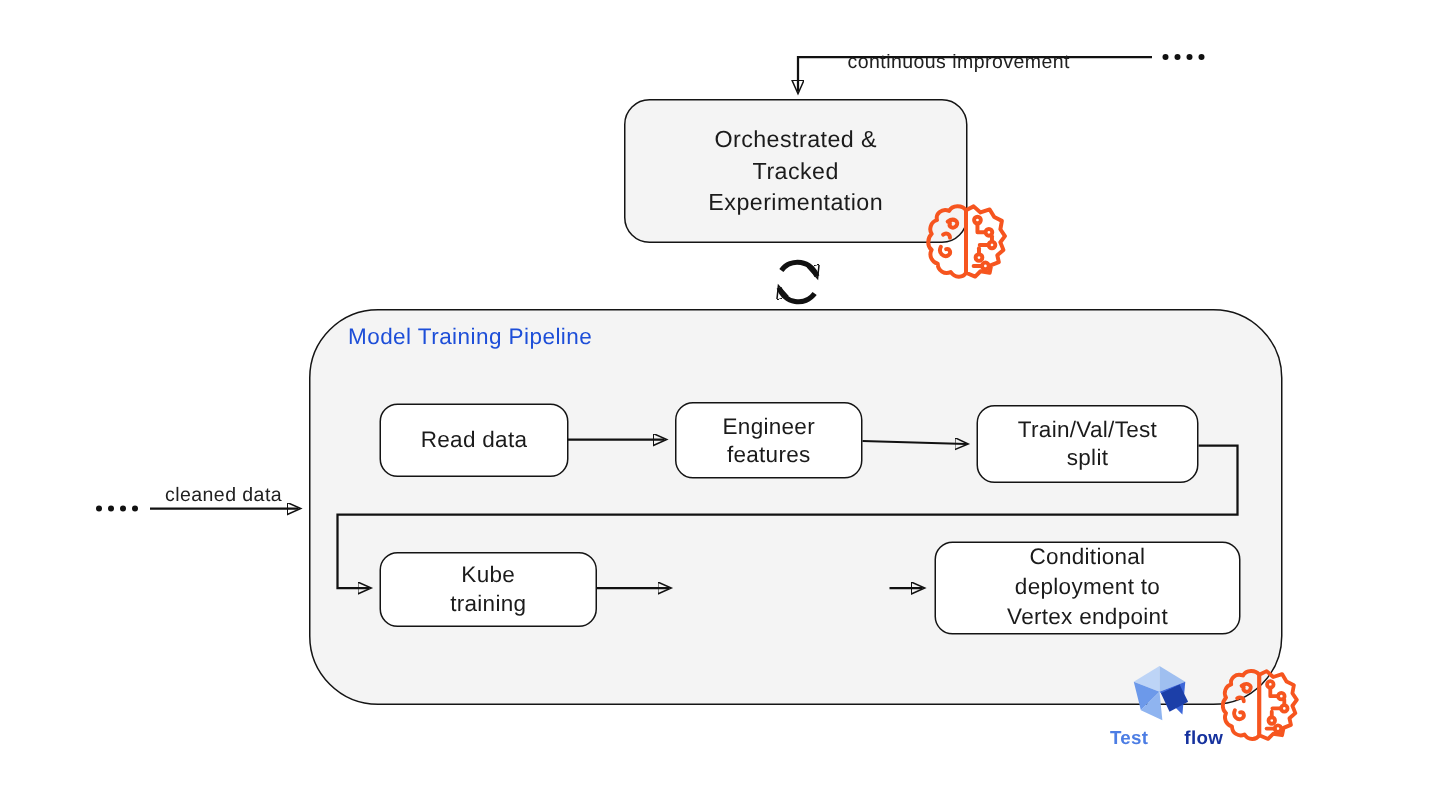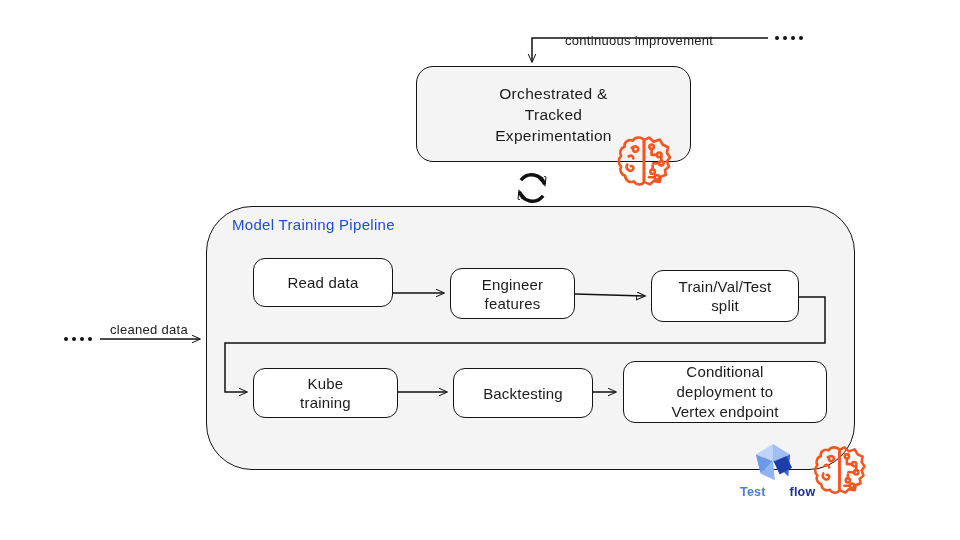--- a/index.html
+++ b/index.html
@@ -11,41 +11,41 @@
   .overlay path{fill:none;stroke:var(--line-color,#111);}
   .thin{stroke-width:1.5px;}
   .thick{stroke-width:3.4px;}
   .dot{fill:var(--line-color,#111);}
 
   
   .flow-label{position:absolute;font-size:13px;letter-spacing:.3px;color:#202020;white-space:nowrap;margin-top:16px;}
 
   
   .exp-box{
-    position:absolute;left:416px;top:66px;width:275px;height:96px;
+    position:absolute;left:416px;top:66px;width:229px;height:96px;
     background:var(--panel-fill,#f4f4f4);border:1.6px solid #141414;border-radius:17px;
     display:flex;align-items:center;justify-content:center;text-align:center;
     font-size:15.5px;line-height:21px;letter-spacing:.3px;white-space:pre-line;box-sizing:border-box;
   }
 
   
   .pipeline{
     position:absolute;left:206px;top:206px;width:649px;height:264px;
     background:var(--panel-fill,#f4f4f4);border:1.6px solid #141414;border-radius:46px;
     box-sizing:border-box;
   }
   .pipeline-title{position:absolute;left:232px;top:216px;font-size:15px;letter-spacing:.3px;color:#1d4ed8;}
 
   
   .step{
     position:absolute;background:var(--node-fill,#fff);border:1.5px solid #141414;border-radius:12px;
     display:flex;align-items:center;justify-content:center;text-align:center;
     font-size:15px;line-height:19px;letter-spacing:.2px;white-space:pre-line;box-sizing:border-box;
   }
-  .step-read{left:253px;top:258px;width:140px;height:49px;}
+  .step-read{left:253px;top:269px;width:126px;height:49px;}
   .step-engineer{left:450px;top:268px;width:125px;height:51px;}
   .step-split{left:651px;top:270px;width:148px;height:52px;}
   .step-train{left:253px;top:368px;width:145px;height:50px;}
   .step-backtest{left:453px;top:368px;width:140px;height:50px;}
   .step-deploy{left:623px;top:361px;width:204px;height:62px;line-height:20px;}
 
   
   .brain-svg{position:absolute;}
   .brain-top{left:615px;top:133px;width:58px;height:57px;}
   .brain-bottom{left:811px;top:443px;width:57px;height:55px;}
@@ -105,21 +105,20 @@
 
   <div class="pipeline-title">Model Training Pipeline</div>
 
   <div class="step step-read">Read data</div>
   <div class="step step-engineer">Engineer
 features</div>
   <div class="step step-split">Train/Val/Test
 split</div>
   <div class="step step-train">Kube
 training</div>
-  <div class="step step-backtest">Backtesting</div>
   <div class="step step-deploy">Conditional
 deployment to
 Vertex endpoint</div>
 
   <svg class="brain-svg brain-top" viewBox="0 0 56 56">
     <g fill="none" stroke="#F6551F" stroke-width="2.6" stroke-linecap="round" stroke-linejoin="round">
       <path d="M28,7 C25.5,3.5 19,3.5 17,7.5 C12,5.5 8,9.5 9,13.5 C5,14.5 3.5,19.5 5.5,22.5 C2.5,25.5 2.5,30.5 5.5,33 C3.5,36.5 5.5,41 9.5,42 C9.5,46.5 14,49.5 18,47.5 C20.5,51.5 26,51.5 28,48 Z"></path>
       <path d="M16,14.5 C20,11.5 24,14.5 21.5,17.5 C19.5,19.5 16.5,18 17.5,15.5"></path>
       <path d="M11.5,31 C9.5,35 13.5,38.5 16.5,36.5 C18.5,35 17.5,32 15,32.5"></path>
       <path d="M13,23 C15,21.5 17.5,22.5 17.5,25"></path>

